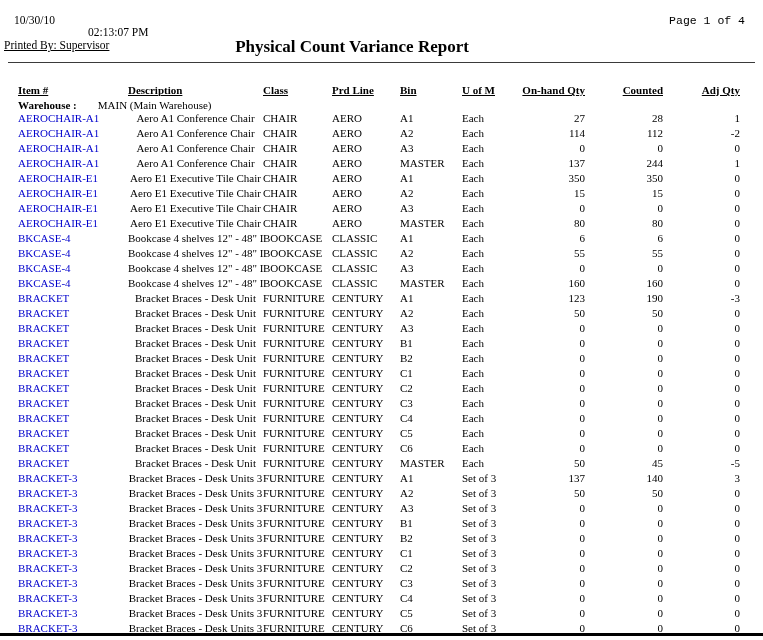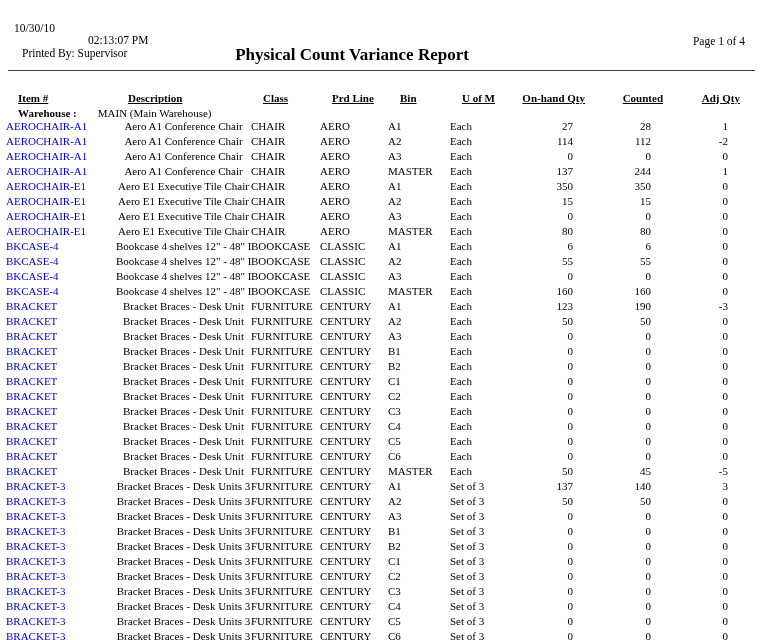--- a/index.html
+++ b/index.html
@@ -5,51 +5,51 @@
   html, body { margin: 0; padding: 0; background: #ffffff; }
   .page {
     position: relative;
     width: 763px;
     height: 640px;
     background: #ffffff;
     color: #000000;
     font-family: "Liberation Serif", "DejaVu Serif", serif;
     overflow: hidden;
   }
-  .abs { position: absolute; margin-top: 8px; }
+  .abs { position: absolute; }
 
   
   .meta        { font-size: 11.5px; white-space: nowrap; }
   .date        { left: 14px; top: 14px; }
   .time        { left: 88px; top: 26px; }
   .company     { left: 0; top: 13px; width: 763px; text-align: center;
                  font-weight: bold; font-size: 12.5px; }
-  .page-num    { top: 27px; right: 18px; }
-  .printed-by  { left: 22px; top: 39px; }
+  .page-num    { top: 14px; right: 18px; font-family: Liberation Mono, monospace; }
+  .printed-by  { left: 4px; top: 39px; text-decoration: underline; }
   .title       { left: 0; top: 37px; width: 704px; text-align: center;
                  font-weight: bold; font-size: 17px; }
   .rule        { left: 8px; top: 62px; width: 747px; height: 0;
                  border-top: 1px solid #3a3a3a; }
 
   
   .grid-row {
     display: grid;
     grid-template-columns: 110px 135px 69px 68px 62px 48px 75px 78px 77px;
     font-size: 11px;
     line-height: 15px;
     white-space: nowrap;
   }
   .thead { left: 18px; top: 83px; font-weight: bold; }
   .thead .th { text-decoration: underline; }
   .th.num { text-align: right; }
 
   .warehouse { left: 18px; top: 98px; font-size: 11px; line-height: 14px; white-space: nowrap; }
   .warehouse .wh-label { font-weight: bold; display: inline-block; width: 77px; }
 
-  .tbody { left: 6px; top: 111px; }
+  .tbody { left: 18px; top: 111px; }
   .row { height: 15px; }
   .cell { overflow: hidden; }
   .c-item { color: var(--item-link, #0000cc); }
   .c-desc { overflow: hidden; text-align: center; }
   .c-onhand, .c-counted, .c-adj { text-align: right; }
 
   .bottom-line { left: 0; top: 633px; width: 763px; height: 3px; background: #000000; }
 </style>
 </head>
 <body>

